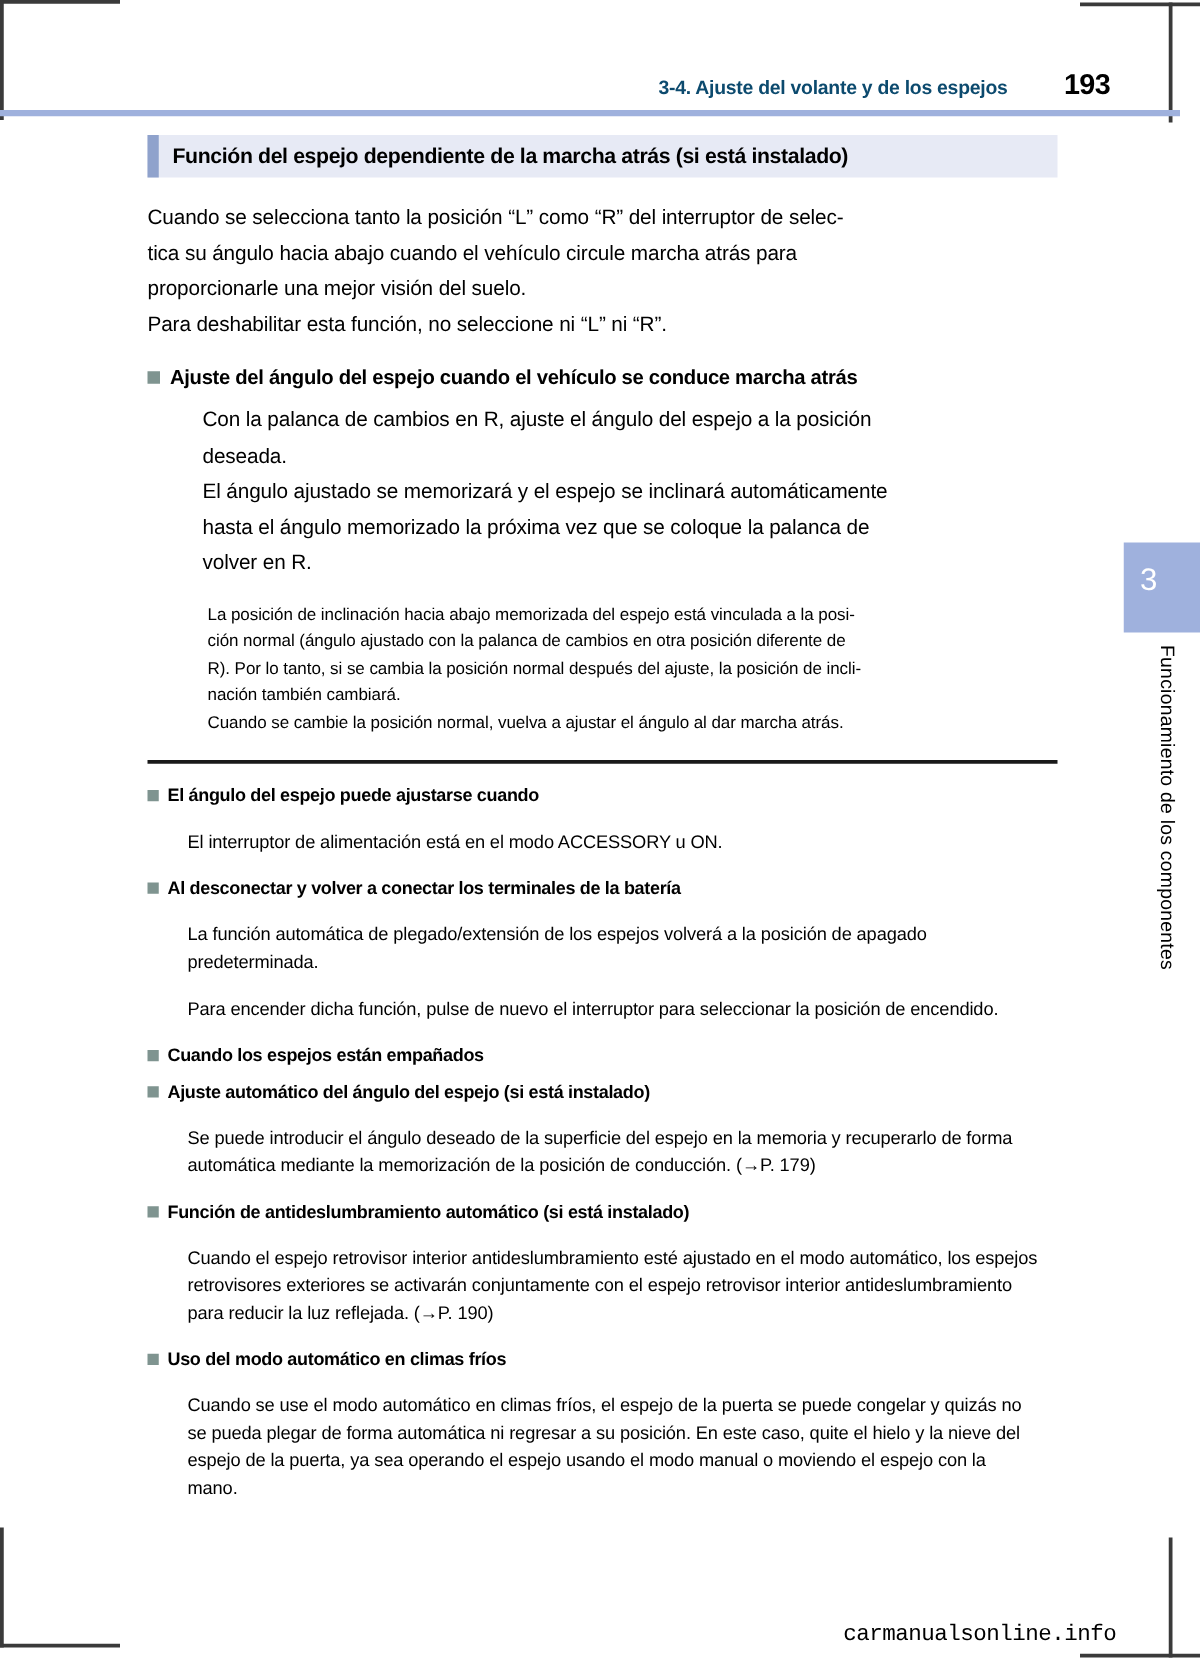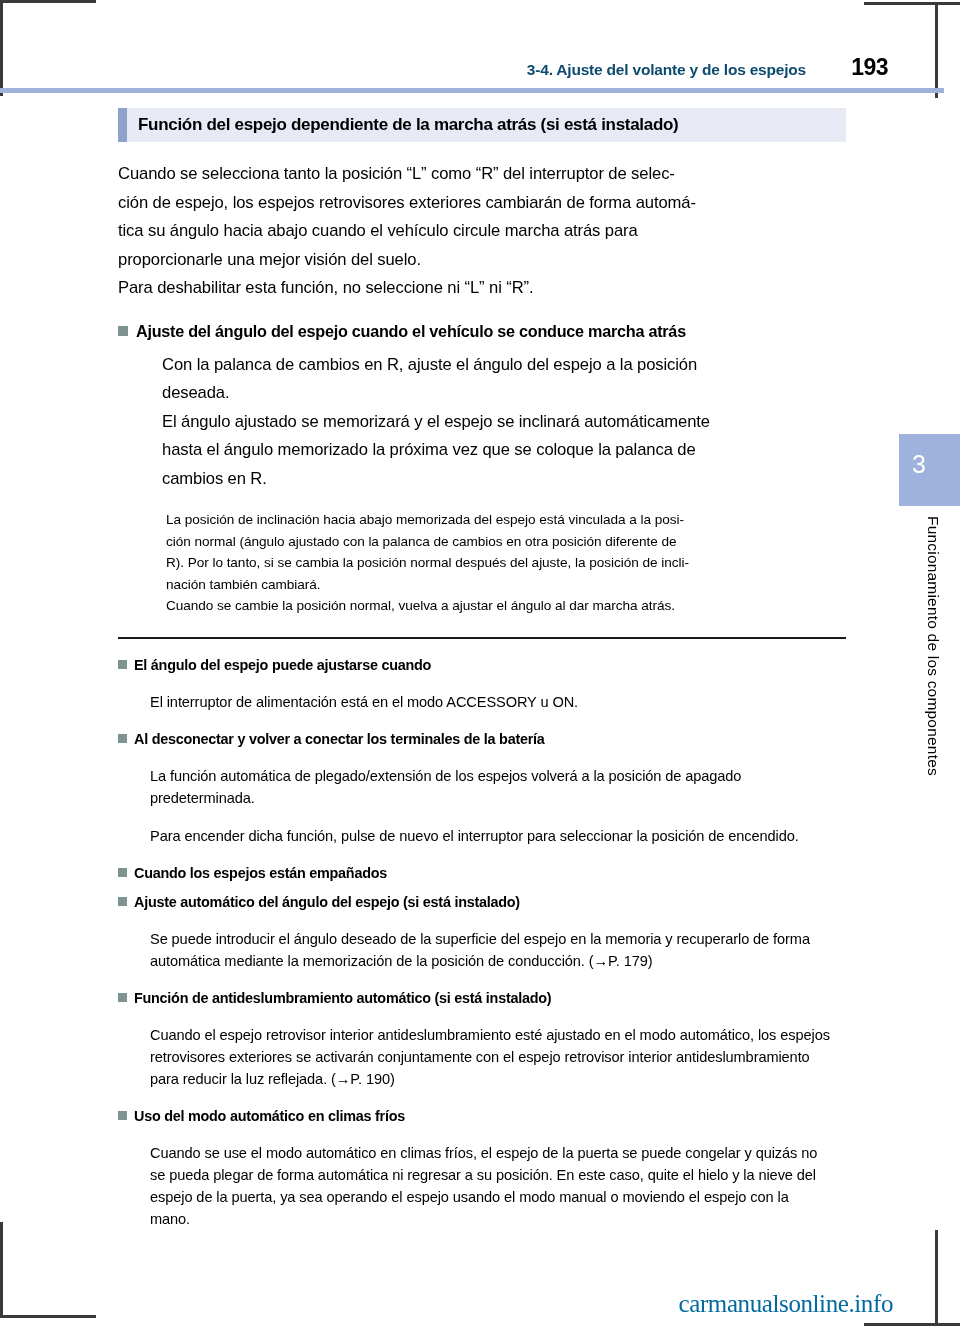--- a/index.html
+++ b/index.html
@@ -225,24 +225,24 @@
     letter-spacing: -0.1px;
   }
   .ref-body p { margin: 16px; }
   .ref-body p + p { margin-top: 9px; }
 
   
   .watermark {
     position: absolute;
     right: 67px;
     bottom: 22px;
-    font-size: 25px;
-    color: #0369a1;
+    font-size: 18px;
+    color: #000000;
     letter-spacing: -0.4px;
-    font-family: Liberation Serif, serif;
+    font-family: Liberation Mono, monospace;
   }
 </style>
 </head>
 <body>
 
 <div class="crop crop-tl">
     <i class="h"></i>
     <i class="v"></i>
   </div>
 <div class="crop crop-tr">
@@ -271,37 +271,36 @@
 
 <div class="content">
 
   <div class="section-bar">
     <div class="accent"></div>
     <div class="title">Función del espejo dependiente de la marcha atrás (si está instalado)</div>
   </div>
 
   <div class="intro">
     <div>Cuando se selecciona tanto la posición “L” como “R” del interruptor de selec-</div>
-    <div>ción de espejo, los espejos retrovisores exteriores cambiarán de forma automá-</div>
     <div>tica su ángulo hacia abajo cuando el vehículo circule marcha atrás para</div>
     <div class="last-line">proporcionarle una mejor visión del suelo.</div>
     <div class="last-line">Para deshabilitar esta función, no seleccione ni “L” ni “R”.</div>
   </div>
 
   <div class="bullet-head">
     <div class="bullet-sq"></div>
     <div class="txt">Ajuste del ángulo del espejo cuando el vehículo se conduce marcha atrás</div>
   </div>
 
   <div class="indent-body">
     <div>Con la palanca de cambios en R, ajuste el ángulo del espejo a la posición</div>
     <div class="last-line">deseada.</div>
     <div>El ángulo ajustado se memorizará y el espejo se inclinará automáticamente</div>
     <div>hasta el ángulo memorizado la próxima vez que se coloque la palanca de</div>
-    <div class="last-line">cambios en R.</div>
+    <div class="last-line">volver en R.</div>
   </div>
 
   <div class="note-block">
     <div>La posición de inclinación hacia abajo memorizada del espejo está vinculada a la posi-</div>
     <div>ción normal (ángulo ajustado con la palanca de cambios en otra posición diferente de</div>
     <div>R). Por lo tanto, si se cambia la posición normal después del ajuste, la posición de incli-</div>
     <div class="last-line">nación también cambiará.</div>
     <div class="last-line">Cuando se cambie la posición normal, vuelva a ajustar el ángulo al dar marcha atrás.</div>
   </div>
 

